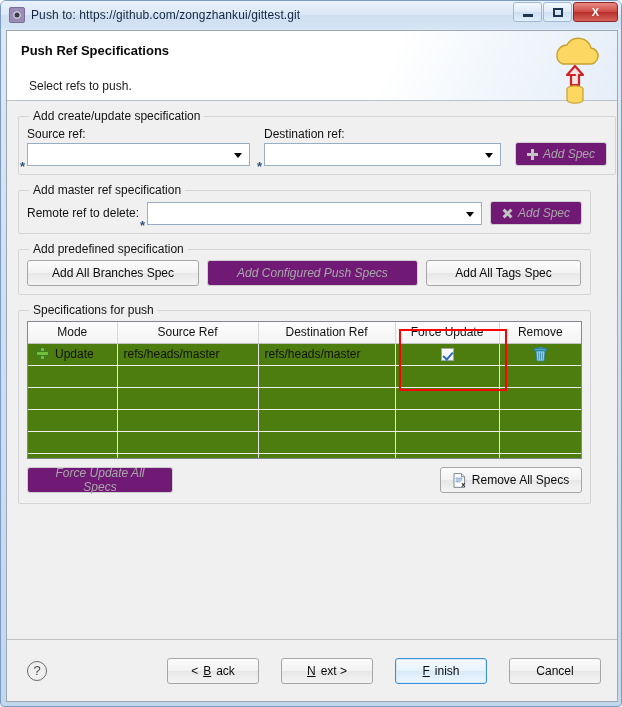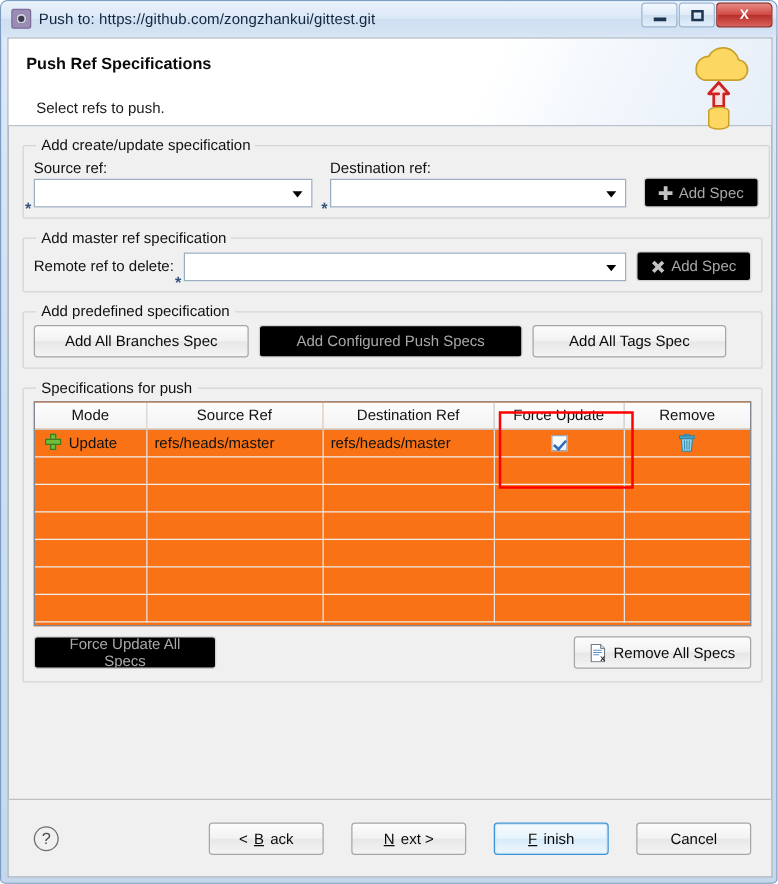--- a/index.html
+++ b/index.html
@@ -117,21 +117,21 @@
   }
   .banner-art {
     position: absolute;
     right: 10px; top: 2px;
     width: 64px; height: 72px;
   }
 
   
   .content {
     flex: 1 1 auto;
-    padding: 8px 7px 0 11px;
+    padding: 8px 26px 0 11px;
     position: relative;
   }
 
   fieldset.group {
     border: 1px solid #d4d4d4;
     border-radius: 2px;
     margin: 0 0 8px 0;
     padding: 4px 8px 8px 8px;
     background: transparent;
   }
@@ -185,22 +185,23 @@
     font-family: "Liberation Sans", sans-serif;
     font-size: 12px;
     color: #0a0a0a;
     padding: 0 10px;
     display: inline-flex; align-items: center; justify-content: center;
     gap: 5px;
     cursor: default;
   }
   button.btn[disabled], button.btn.disabled {
     color: #a8a8a8;
-    background: #000000;
+    background: #701a75;
     border-color: #cfcfcf;
+    font-style: italic;
   }
 
   .ico { display: inline-block; flex: 0 0 auto; }
 
   
   .ico-plus-gray {
     width: 11px; height: 11px;
     position: relative;
   }
   .ico-plus-gray::before, .ico-plus-gray::after {
@@ -216,22 +217,22 @@
   .ico-x-gray::before, .ico-x-gray::after {
     content:""; position: absolute; left: 4px; top: 0;
     width: 3px; height: 11px; background: #c3c3c3;
   }
   .ico-x-gray::before { transform: rotate(45deg); }
   .ico-x-gray::after  { transform: rotate(-45deg); }
 
   
   .tablebox {
     border: 1px solid #828790;
-    background: #f97316;
-    height: 180px;
+    background: #4d7c0f;
+    height: 138px;
     overflow: hidden;
     position: relative;
   }
   table.spec {
     width: 100%;
     border-collapse: collapse;
     table-layout: fixed;
     font-size: 12px;
   }
   table.spec thead th {

